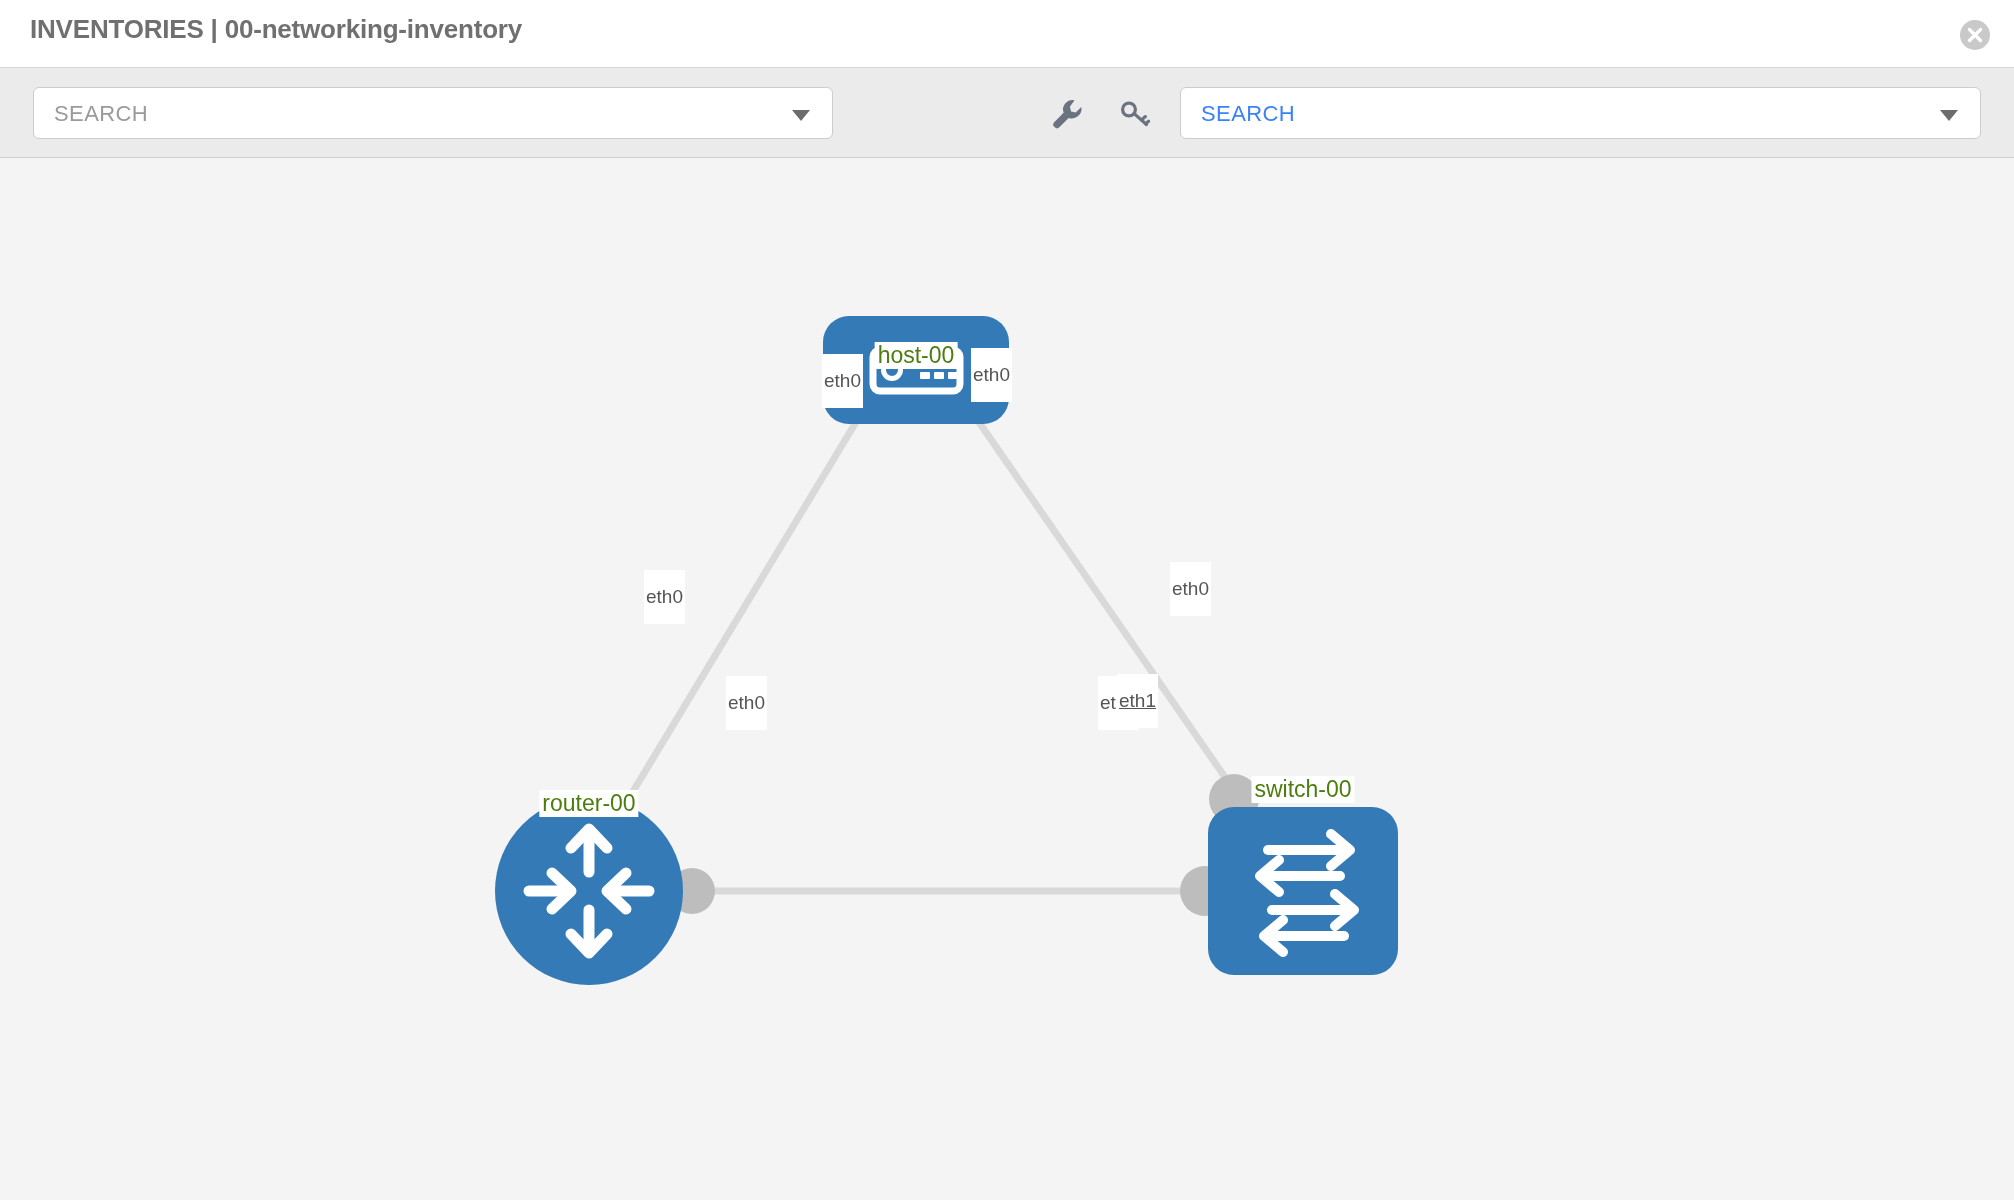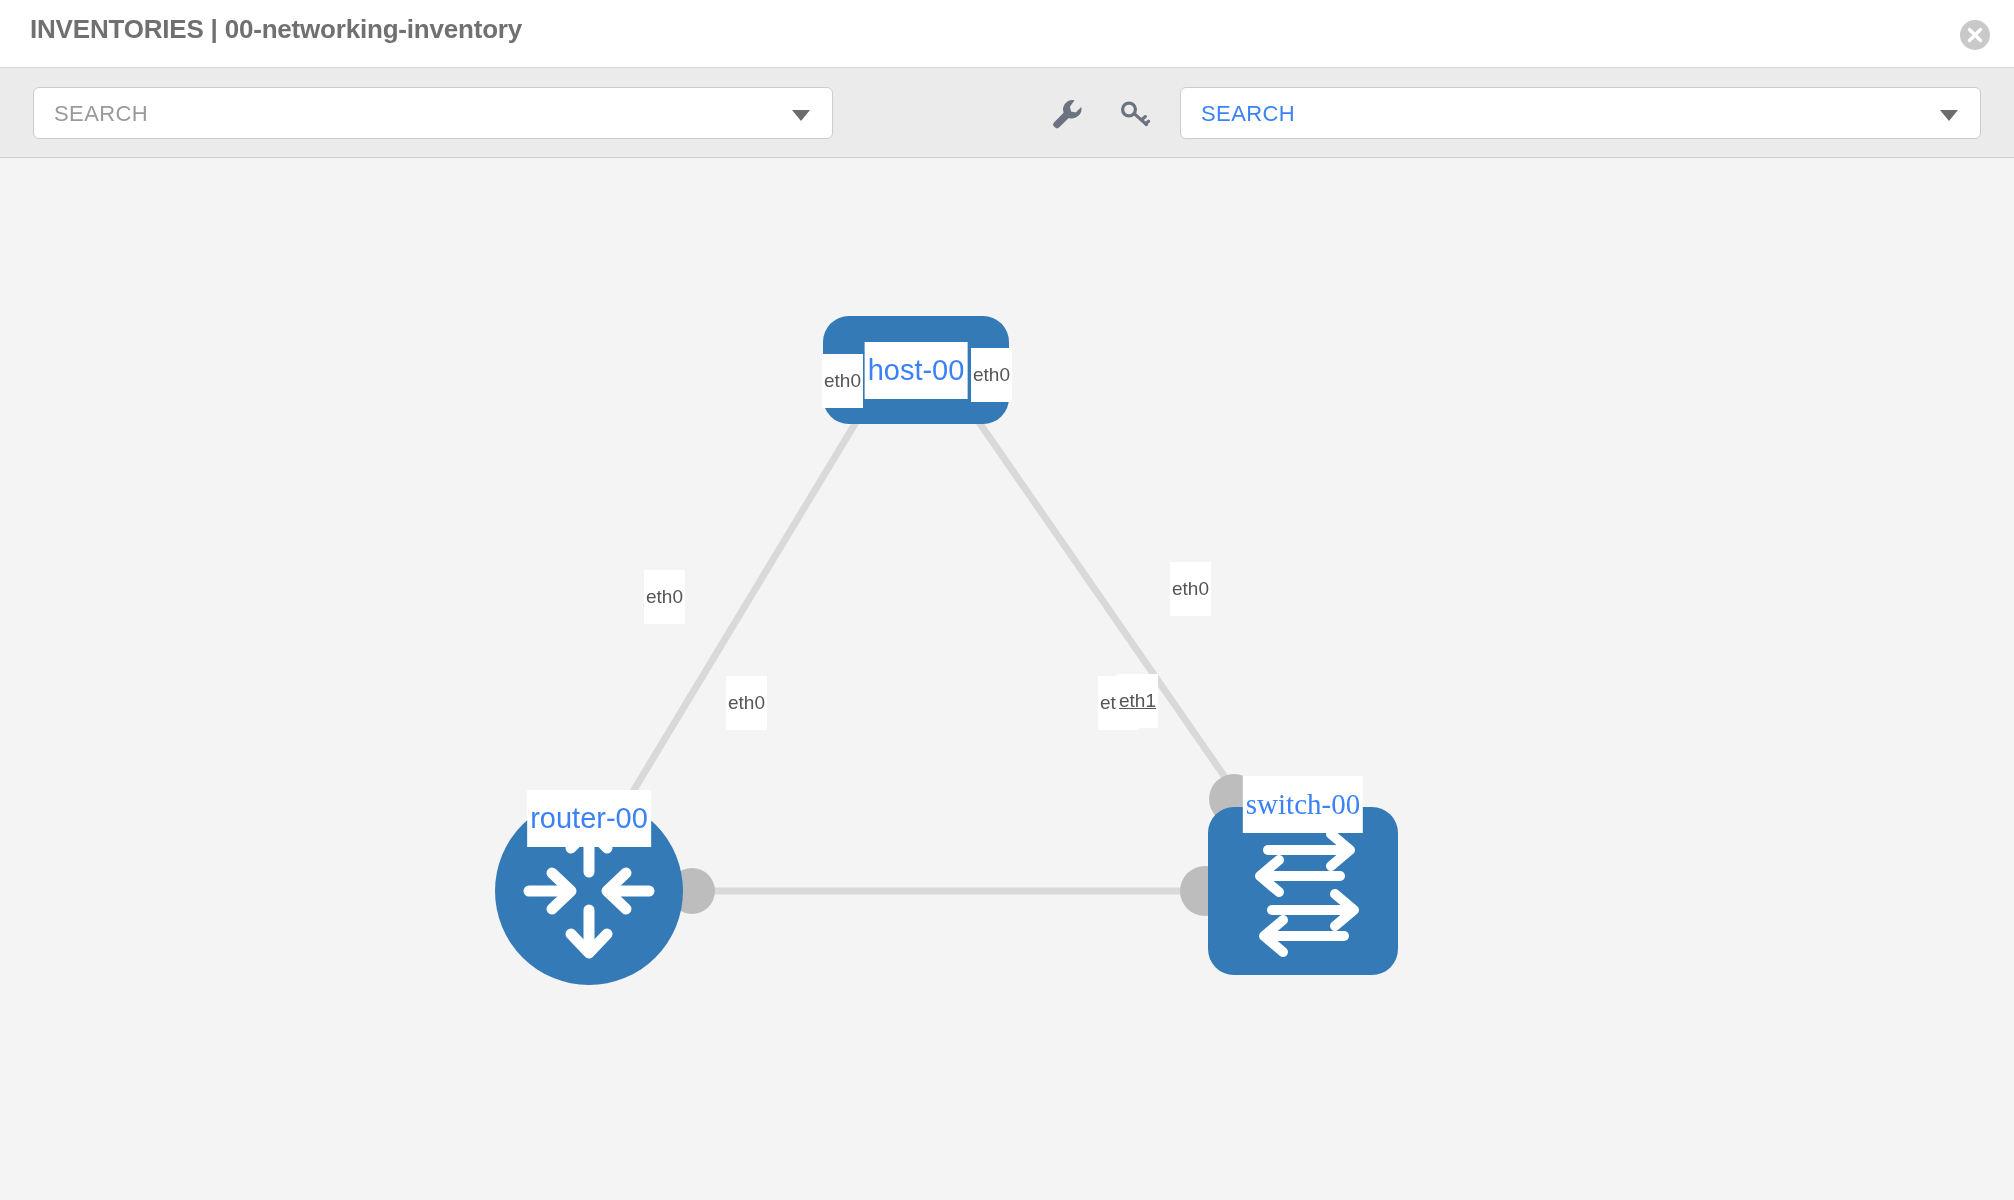--- a/index.html
+++ b/index.html
@@ -112,24 +112,24 @@
     position: absolute;
     left: 0; top: 158px;
     width: 2014px; height: 1042px;
     background: #f4f4f4;
     overflow: hidden;
   }
   .canvas svg { position: absolute; left: 0; top: 0; }
 
   .node-label {
     position: absolute;
-    font-size: 29px;
-    color: #3b82f6;
-    background: #ffffff;
-    padding: 12px 3px;
+    font-size: 23px;
+    color: #4d7c0f;
+    background: #ffffff;
+    padding: 0 3px;
     white-space: nowrap;
     transform: translateX(-50%);
   }
   .iface-label {
     position: absolute;
     font-size: 19px;
     color: #555555;
     background: #ffffff;
     padding: 16px 2px;
     white-space: nowrap;
@@ -251,21 +251,21 @@
           <polyline points="1335,736 1354,752 1335,768"></polyline>
 
           <line x1="1344" y1="778" x2="1266" y2="778"></line>
           <polyline points="1283,762 1264,778 1283,794"></polyline>
         </g>
       </g>
     </svg>
 
     <div class="node-label" style="left:916px; top:184px;">host-00</div>
     <div class="node-label" style="left:589px; top:632px;text-align:center;">router-00</div>
-    <div class="node-label" style="left:1303px; top:618px;font-family:Liberation Serif, serif;">switch-00</div>
+    <div class="node-label" style="left:1303px; top:618px;">switch-00</div>
 
     <div class="iface-label" style="left:822px; top:196px;">eth0</div>
     <div class="iface-label" style="left:971px; top:190px;">eth0</div>
     <div class="iface-label" style="left:644px; top:412px;">eth0</div>
     <div class="iface-label" style="left:1170px; top:404px;">eth0</div>
     <div class="iface-label" style="left:726px; top:518px;">eth0</div>
     <div class="iface-label" style="left:1098px; top:518px;">eth0</div>
     <div class="iface-label" style="left:1117px; top:516px;text-decoration:underline;">eth1</div>
 
   </div>

